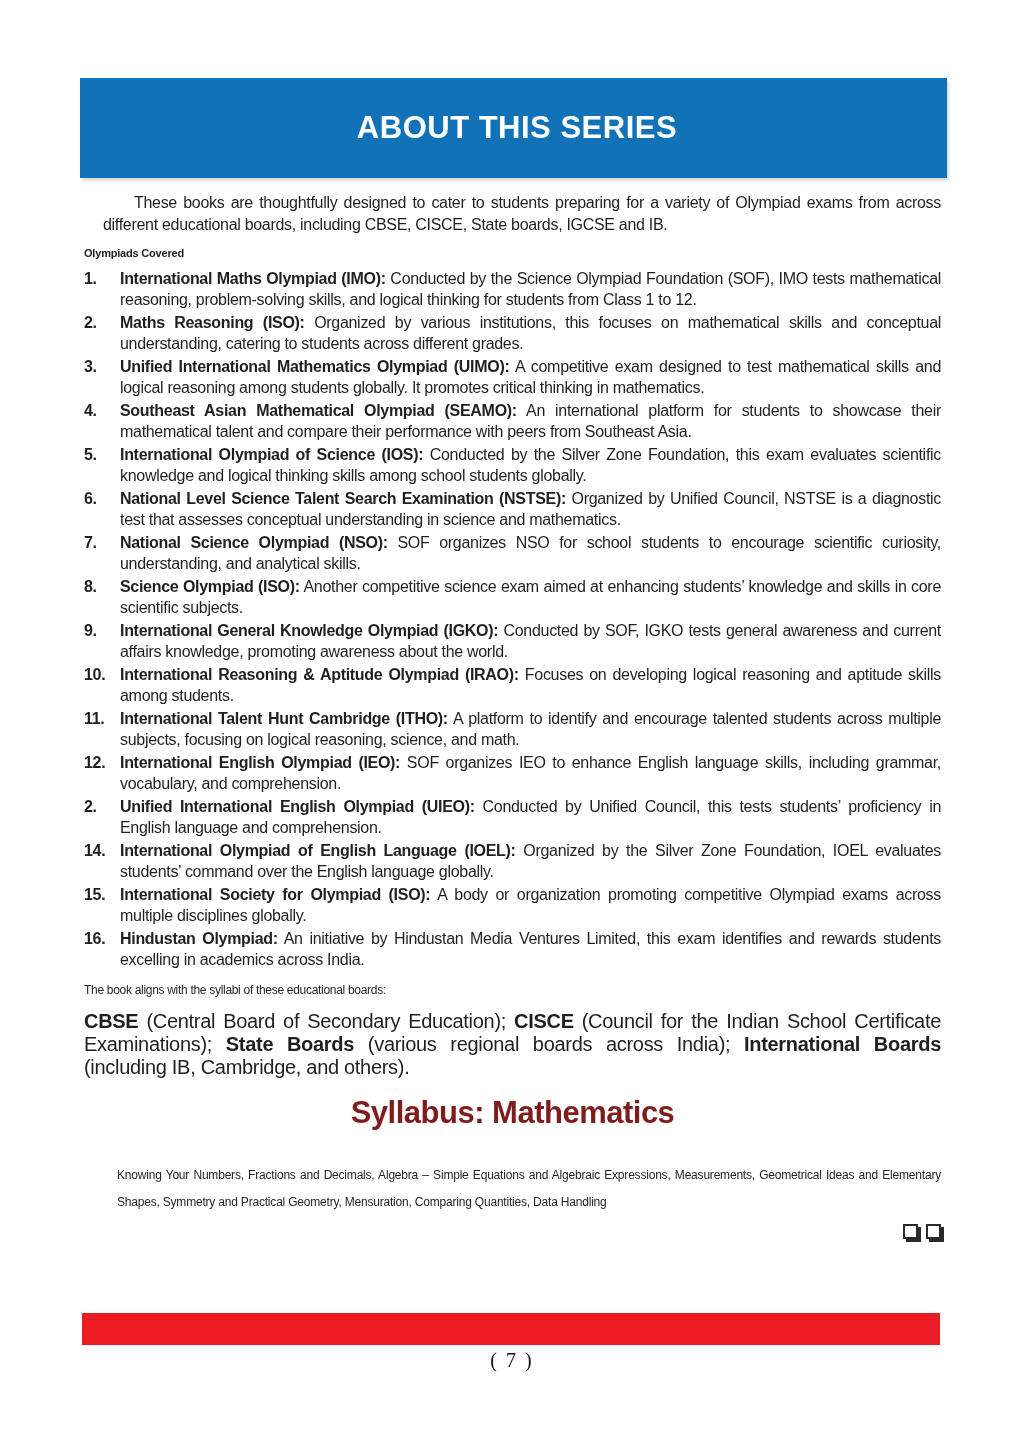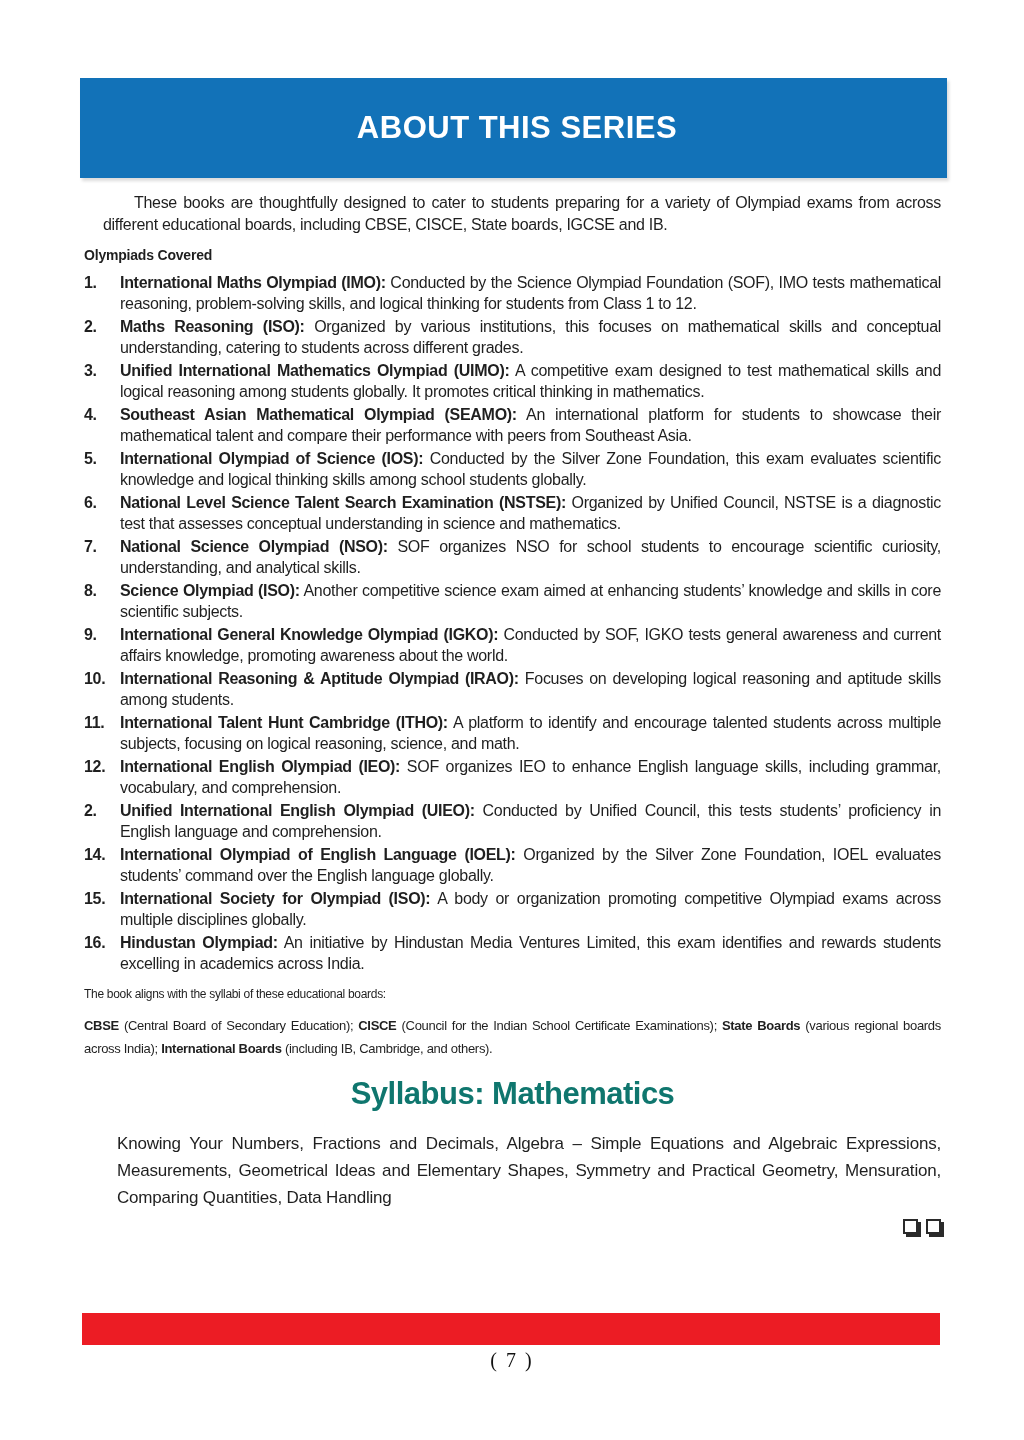--- a/index.html
+++ b/index.html
@@ -39,21 +39,21 @@
   .intro {
     margin: 14px 0 0 19px;
     text-indent: 31px;
     font-size: 16px;
     letter-spacing: -0.3px;
     line-height: 22px;
     text-align: justify;
   }
   .subhead {
     margin: 11px 0 0 0;
-    font-size: 14px;
+    font-size: 11px;
     font-weight: bold;
     letter-spacing: -0.2px;
   }
   .olympiad-list { margin-top: 9px; }
   .olympiad-item {
     display: flex;
     font-size: 16px;
     letter-spacing: -0.3px;
     line-height: 21px;
     margin-bottom: 2px;
@@ -69,36 +69,36 @@
   }
   .item-title { font-weight: bold; }
   .boards-intro {
     margin: 9px 0 0 0;
     font-size: 12px;
     letter-spacing: -0.3px;
     line-height: 22px;
   }
   .boards-detail {
     margin: 9px 0 0 0;
-    font-size: 13px;
+    font-size: 20px;
     letter-spacing: -0.3px;
     line-height: 23px;
     text-align: justify;
   }
   .syllabus-title {
     margin: 16px 0 0 0;
     text-align: center;
     font-size: 31px;
     font-weight: bold;
     letter-spacing: -0.5px;
-    color: #0f766e;
+    color: #7f1d1d;
   }
   .syllabus-text {
-    margin: 18px 0 0 33px;
-    font-size: 17px;
+    margin: 31px 0 0 33px;
+    font-size: 12px;
     letter-spacing: -0.2px;
     line-height: 27px;
     text-align: justify;
   }
   .end-marks {
     margin-top: 8px;
     text-align: right;
   }
   .end-square {
     display: inline-block;

